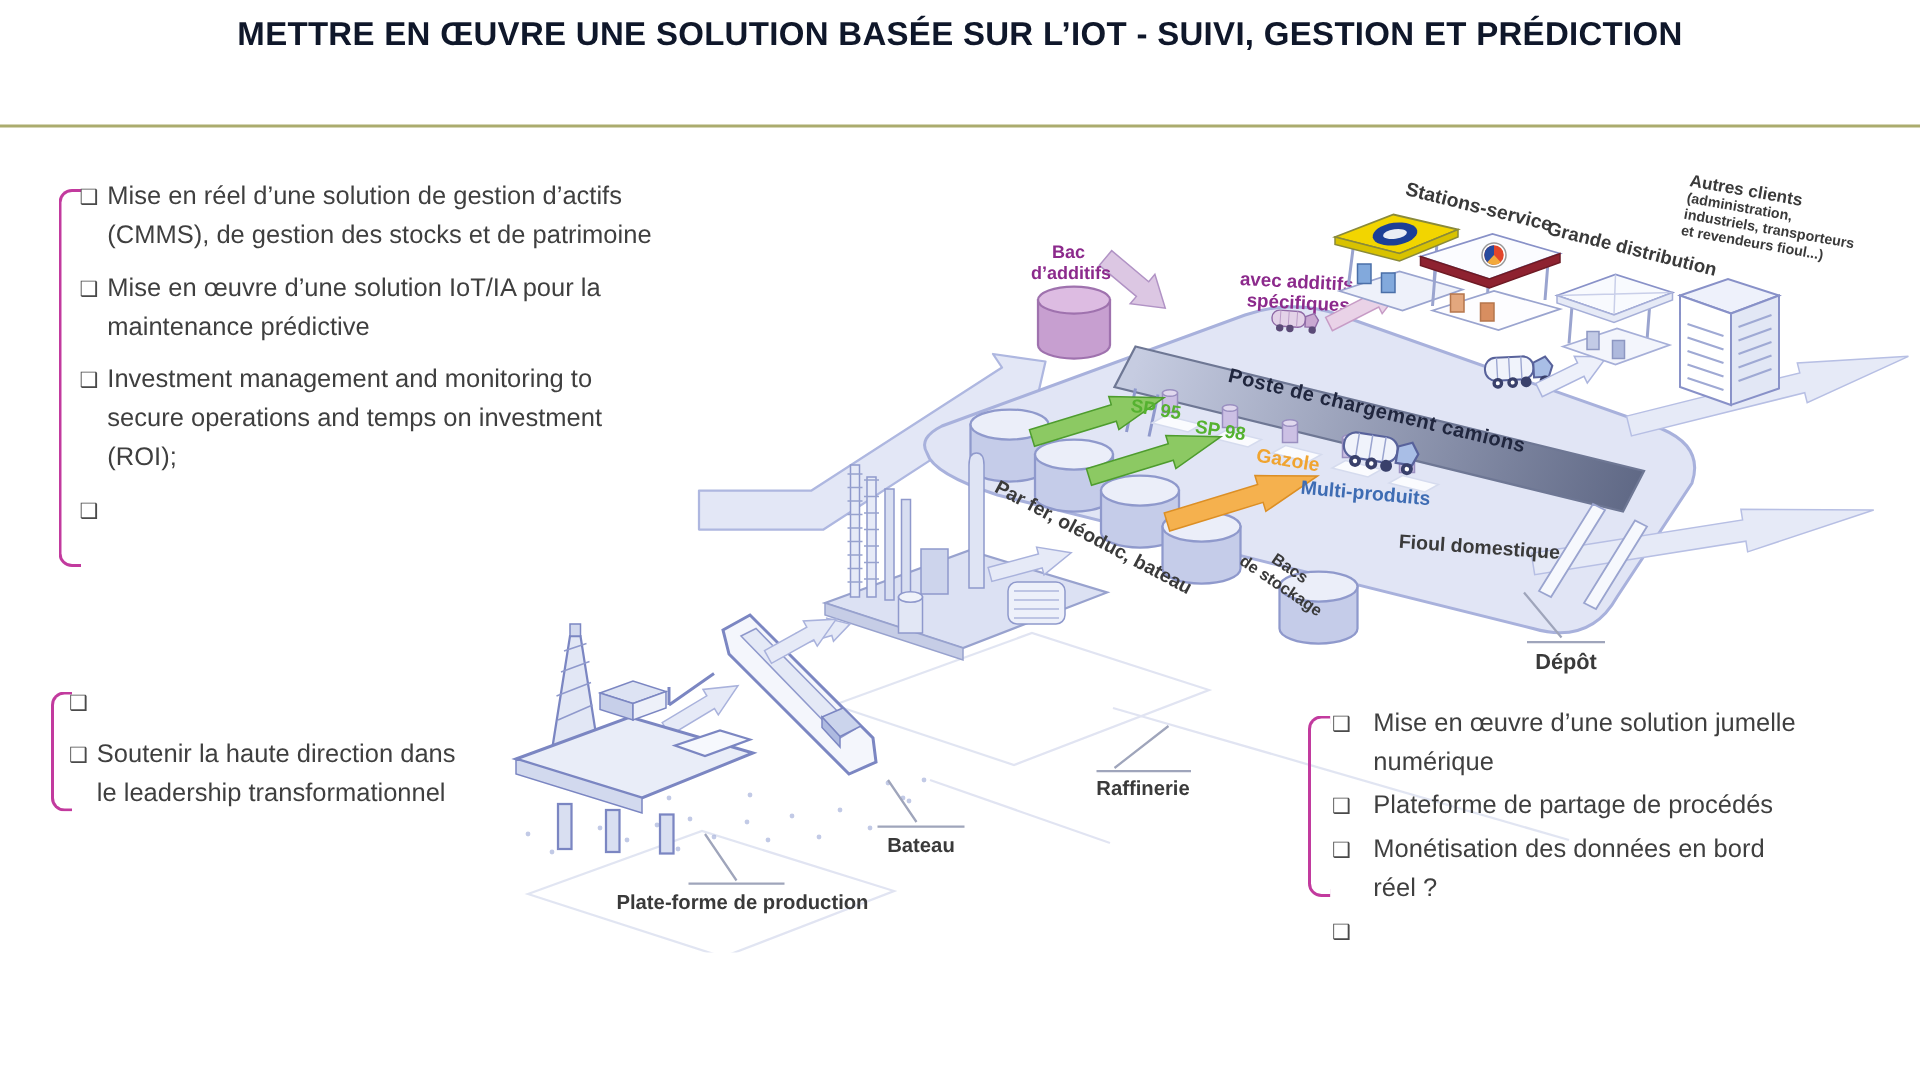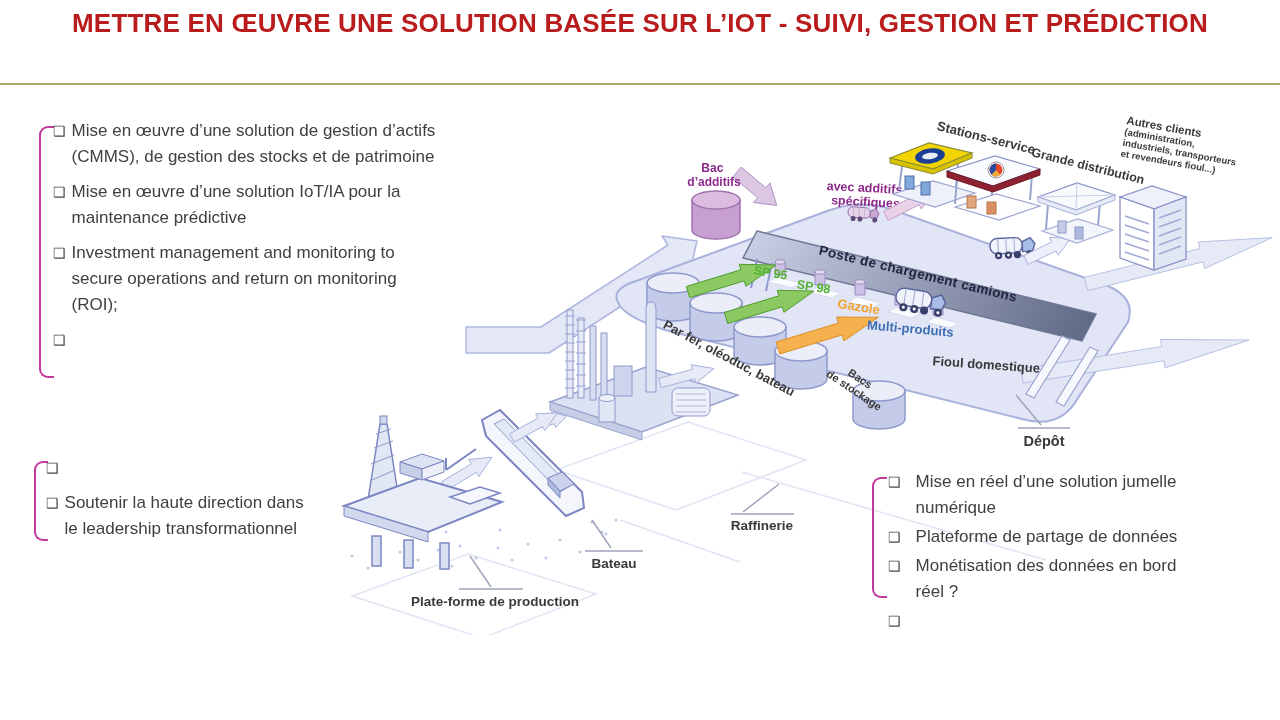--- a/index.html
+++ b/index.html
@@ -1,20 +1,20 @@
 <!DOCTYPE html>
 <html><head>
 <meta charset="utf-8">
 <style>
   html,body{margin:0;padding:0;}
   body{width:1280px;height:720px;background:#ffffff;position:relative;overflow:hidden;
        font-family:"Liberation Sans",sans-serif;}
   .slide{position:absolute;inset:0;}
   .title{position:absolute;top:6px;left:0;right:0;text-align:center;
-         color:#b91c1c;font-weight:bold;font-size:26px;line-height:34px;letter-spacing:.2px;}
+         color:#0f172a;font-weight:bold;font-size:22px;line-height:34px;letter-spacing:.2px;}
   .divider{position:absolute;top:83px;left:0;width:1280px;height:0;border-top:2px solid #ABAC6E;}
   .list{position:absolute;list-style:none;margin:0;padding:0;color:#3F3F3F;
         font-size:17px;line-height:26px;}
   .list li{display:flex;align-items:flex-start;}
   .l1 li, .l2 li{margin-bottom:9px;}
   .l3 li{margin-bottom:3px;}
   .cb{flex:0 0 auto;font-size:14px;line-height:26px;color:#4A4A4A;margin-right:6px;}
   .l3 .cb{margin-right:15px;}
   .t{white-space:pre-line;}
   .l1{left:53px;top:118px;width:462px;}
@@ -323,32 +323,32 @@
     <g>
       <path d="M470,556 L491,587 M459,589 L523,589" stroke="#9FA5BB" stroke-width="1.5" fill="none"></path>
       <text class="lab" font-size="13.5" text-anchor="middle" x="495" y="606">Plate-forme de production</text>
     </g>
   </svg>
 
   <div class="bracket b1"></div>
   <ul class="list l1">
     <li>
       <span class="cb">❑</span>
-      <span class="t">Mise en œuvre d’une solution de gestion d’actifs
+      <span class="t">Mise en réel d’une solution de gestion d’actifs
 (CMMS), de gestion des stocks et de patrimoine</span>
     </li>
     <li>
       <span class="cb">❑</span>
       <span class="t">Mise en œuvre d’une solution IoT/IA pour la
 maintenance prédictive</span>
     </li>
     <li>
       <span class="cb">❑</span>
       <span class="t">Investment management and monitoring to
-secure operations and return on monitoring
+secure operations and temps on investment
 (ROI);</span>
     </li>
     <li>
       <span class="cb">❑</span>
     </li>
   </ul>
 
   <div class="bracket b2"></div>
   <ul class="list l2">
     <li>
@@ -358,26 +358,26 @@
       <span class="cb">❑</span>
       <span class="t">Soutenir la haute direction dans
 le leadership transformationnel</span>
     </li>
   </ul>
 
   <div class="bracket b3"></div>
   <ul class="list l3">
     <li>
       <span class="cb">❑</span>
-      <span class="t">Mise en réel d’une solution jumelle
+      <span class="t">Mise en œuvre d’une solution jumelle
 numérique</span>
     </li>
     <li>
       <span class="cb">❑</span>
-      <span class="t">Plateforme de partage de données</span>
+      <span class="t">Plateforme de partage de procédés</span>
     </li>
     <li>
       <span class="cb">❑</span>
       <span class="t">Monétisation des données en bord
 réel ?</span>
     </li>
     <li>
       <span class="cb">❑</span>
     </li>
   </ul>

